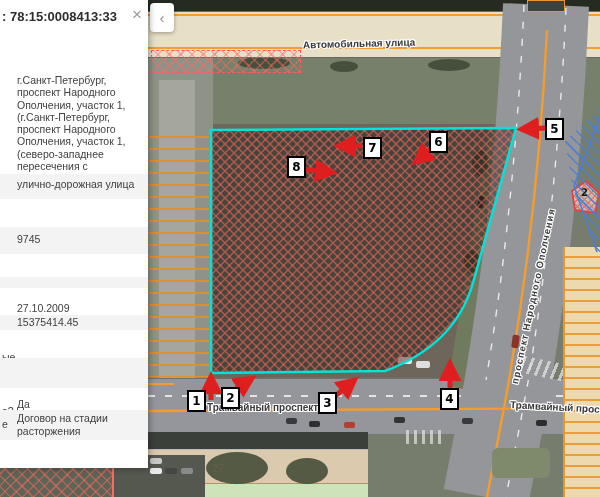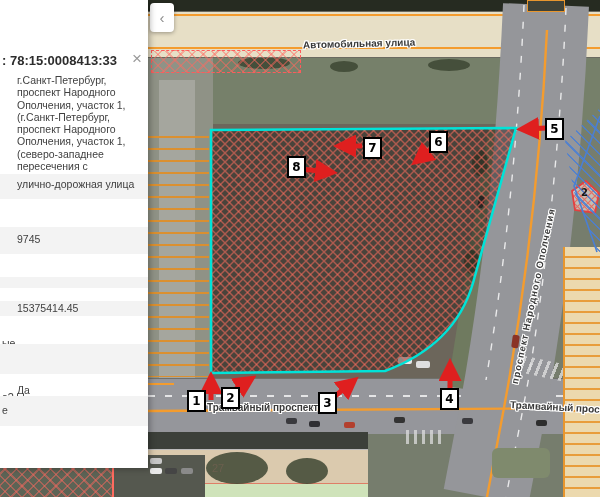--- a/index.html
+++ b/index.html
@@ -19,21 +19,21 @@
   .orange-stripes{background-image:
      repeating-linear-gradient(180deg,transparent 0 10px,rgba(222,143,43,.95) 10px 12px);}
   
   .marker{position:absolute;width:15px;height:18px;background:#fff;border:2px solid #000;
           display:flex;align-items:center;justify-content:center;
           font:bold 12px "DejaVu Sans",sans-serif;color:#000;z-index:40;}
   
   .panel{position:absolute;left:0;top:0;width:148px;height:468px;background:#fff;
          box-shadow:2px 1px 6px rgba(0,0,0,.3);z-index:60;color:#404040;
          font-size:10.5px;overflow:hidden;}
-  .p-head{position:relative;height:36px;margin-top:44px;}
+  .p-head{position:relative;height:36px;}
   .p-title{position:absolute;left:2px;top:9px;font-size:13px;font-weight:bold;color:#2d2d2d;white-space:nowrap;}
   .p-close{position:absolute;right:6px;top:6px;font-size:17px;color:#9a9a9a;cursor:pointer;line-height:17px;}
   .rows{position:absolute;top:36px;left:0;right:0;}
   .row{position:relative;width:100%;}
   .row.alt{background:#f3f3f3;}
   .val{position:absolute;left:17px;top:1px;white-space:nowrap;}
   .frag{position:absolute;left:2px;top:8px;white-space:nowrap;}
   .addr{padding:2px 4px 0 17px;line-height:12.3px;}
   .wrapval{position:absolute;left:17px;top:2px;right:4px;line-height:13px;white-space:normal;}
   .collapse-btn{position:absolute;left:150px;top:3px;width:24px;height:29px;background:#fff;
@@ -189,33 +189,37 @@
       <div class="row alt" style="height:25px;">
           <span class="val" style="top:4px;">улично-дорожная улица</span>
         </div>
       <div class="row" style="height:28px;"></div>
       <div class="row alt" style="height:27px;">
           <span class="val" style="top:6px;">9745</span>
         </div>
       <div class="row" style="height:23px;"></div>
       <div class="row alt" style="height:11px;"></div>
       <div class="row" style="height:13px;"></div>
+      <div class="row" style="height:14px;">
+          <span class="val">27.10.2009</span>
+        </div>
       <div class="row alt" style="height:15px;text-decoration:underline;">
           <span class="val">15375414.45</span>
         </div>
       <div class="row" style="height:13px;"></div>
       <div class="row" style="height:15px;">
           <span class="frag">ые</span>
         </div>
       <div class="row alt" style="height:30px;"></div>
       <div class="row" style="height:9px;"></div>
       <div class="row" style="height:13px;">
           <span class="frag">а?</span>
           <span class="val">Да</span>
         </div>
       <div class="row alt" style="height:30px;">
           <span class="frag">е</span>
+          <div class="wrapval">Договор на стадии расторжения</div>
         </div>
     </div>
   </div>
   <div class="collapse-btn">‹</div>
 
 </div>
 
 </body></html>

